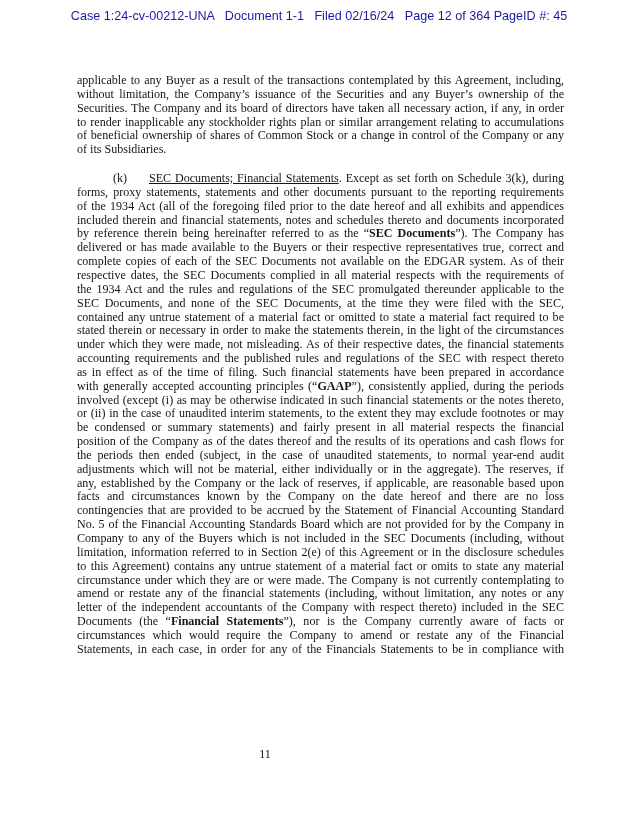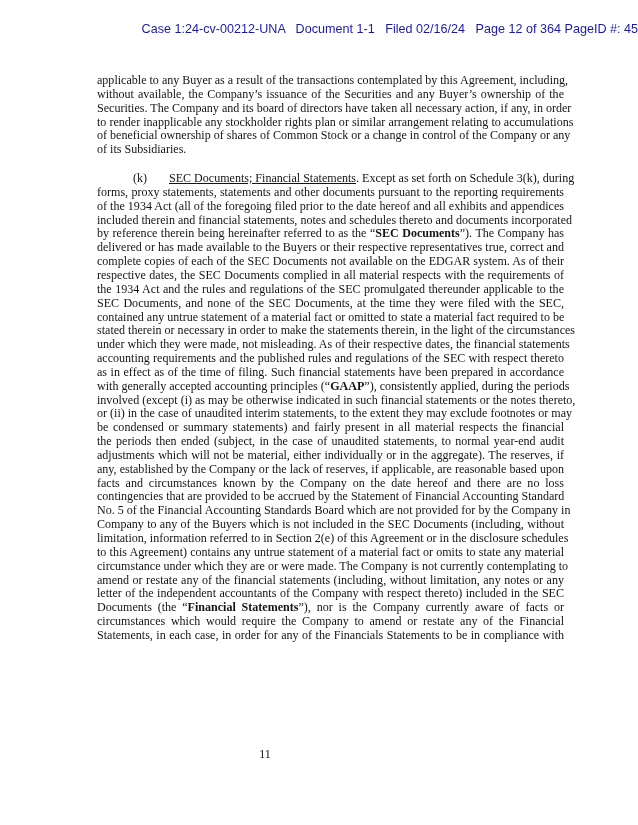--- a/index.html
+++ b/index.html
@@ -1,47 +1,47 @@
 <!DOCTYPE html>
 <html><head>
 <meta charset="utf-8">
 <style>
   html, body { margin: 0; padding: 0; background: #ffffff; }
   body { width: 638px; height: 825px; position: relative; overflow: hidden; }
   .header {
-    position: absolute; top: 22px; left: 0; width: 638px; text-align: right;
+    position: absolute; top: 9px; left: 0; width: 638px; text-align: center;
     font-family: "Liberation Sans", sans-serif; font-size: 12.6px; color: #1a1aa6;
     white-space: pre; letter-spacing: 0;
   }
   .page {
     position: absolute; left: 77px; top: 74px; width: 487px;
     font-family: "Liberation Serif", serif; font-size: 12.05px; line-height: 13.85px;
     color: #141414;
   }
-  .line { display: block; text-align: justify; text-align-last: justify; white-space: nowrap; height: 13.85px; margin-left: 20px; }
+  .line { display: block; text-align: justify; text-align-last: justify; white-space: nowrap; height: 13.85px; }
   .line.last { text-align-last: left; }
   .para-gap { height: 15px; }
   .indent { padding-left: 36px; }
   .num { display: inline-block; width: 36px; }
   .u { text-decoration: underline; }
   b { font-weight: bold; }
   .pagenum {
     position: absolute; top: 747px; left: 0; width: 530px; text-align: center;
     font-family: "Liberation Serif", serif; font-size: 12.05px; color: #141414;
   }
 </style>
 </head>
 <body>
 
 <div class="header"><span>Case 1:24-cv-00212-UNA</span>   <span>Document 1-1</span>   <span>Filed 02/16/24</span>   <span>Page 12 of 364 PageID #: 45</span></div>
 
 <div class="page">
   <div>
     <span class="line">applicable to any Buyer as a result of the transactions contemplated by this Agreement, including,</span>
-    <span class="line">without available, the Company’s issuance of the Securities and any Buyer’s ownership of the</span>
+    <span class="line">without limitation, the Company’s issuance of the Securities and any Buyer’s ownership of the</span>
     <span class="line">Securities. The Company and its board of directors have taken all necessary action, if any, in order</span>
     <span class="line">to render inapplicable any stockholder rights plan or similar arrangement relating to accumulations</span>
     <span class="line">of beneficial ownership of shares of Common Stock or a change in control of the Company or any</span>
     <span class="line last">of its Subsidiaries.</span>
   </div>
 
   <div class="para-gap"></div>
 
   <div>
     <span class="line indent"><span class="num">(k)</span><span class="u">SEC Documents; Financial Statements</span><span>. Except as set forth on Schedule 3(k), during</span></span>
@@ -56,20 +56,21 @@
     <span class="line">SEC Documents, and none of the SEC Documents, at the time they were filed with the SEC,</span>
     <span class="line">contained any untrue statement of a material fact or omitted to state a material fact required to be</span>
     <span class="line">stated therein or necessary in order to make the statements therein, in the light of the circumstances</span>
     <span class="line">under which they were made, not misleading. As of their respective dates, the financial statements</span>
     <span class="line">accounting requirements and the published rules and regulations of the SEC with respect thereto</span>
     <span class="line">as in effect as of the time of filing. Such financial statements have been prepared in accordance</span>
     <span class="line"><span>with generally accepted accounting principles (“</span><b>GAAP</b><span>”), consistently applied, during the periods</span></span>
     <span class="line">involved (except (i) as may be otherwise indicated in such financial statements or the notes thereto,</span>
     <span class="line">or (ii) in the case of unaudited interim statements, to the extent they may exclude footnotes or may</span>
     <span class="line">be condensed or summary statements) and fairly present in all material respects the financial</span>
+    <span class="line">position of the Company as of the dates thereof and the results of its operations and cash flows for</span>
     <span class="line">the periods then ended (subject, in the case of unaudited statements, to normal year-end audit</span>
     <span class="line">adjustments which will not be material, either individually or in the aggregate). The reserves, if</span>
     <span class="line">any, established by the Company or the lack of reserves, if applicable, are reasonable based upon</span>
     <span class="line">facts and circumstances known by the Company on the date hereof and there are no loss</span>
     <span class="line">contingencies that are provided to be accrued by the Statement of Financial Accounting Standard</span>
     <span class="line">No. 5 of the Financial Accounting Standards Board which are not provided for by the Company in</span>
     <span class="line">Company to any of the Buyers which is not included in the SEC Documents (including, without</span>
     <span class="line">limitation, information referred to in Section 2(e) of this Agreement or in the disclosure schedules</span>
     <span class="line">to this Agreement) contains any untrue statement of a material fact or omits to state any material</span>
     <span class="line">circumstance under which they are or were made. The Company is not currently contemplating to</span>

